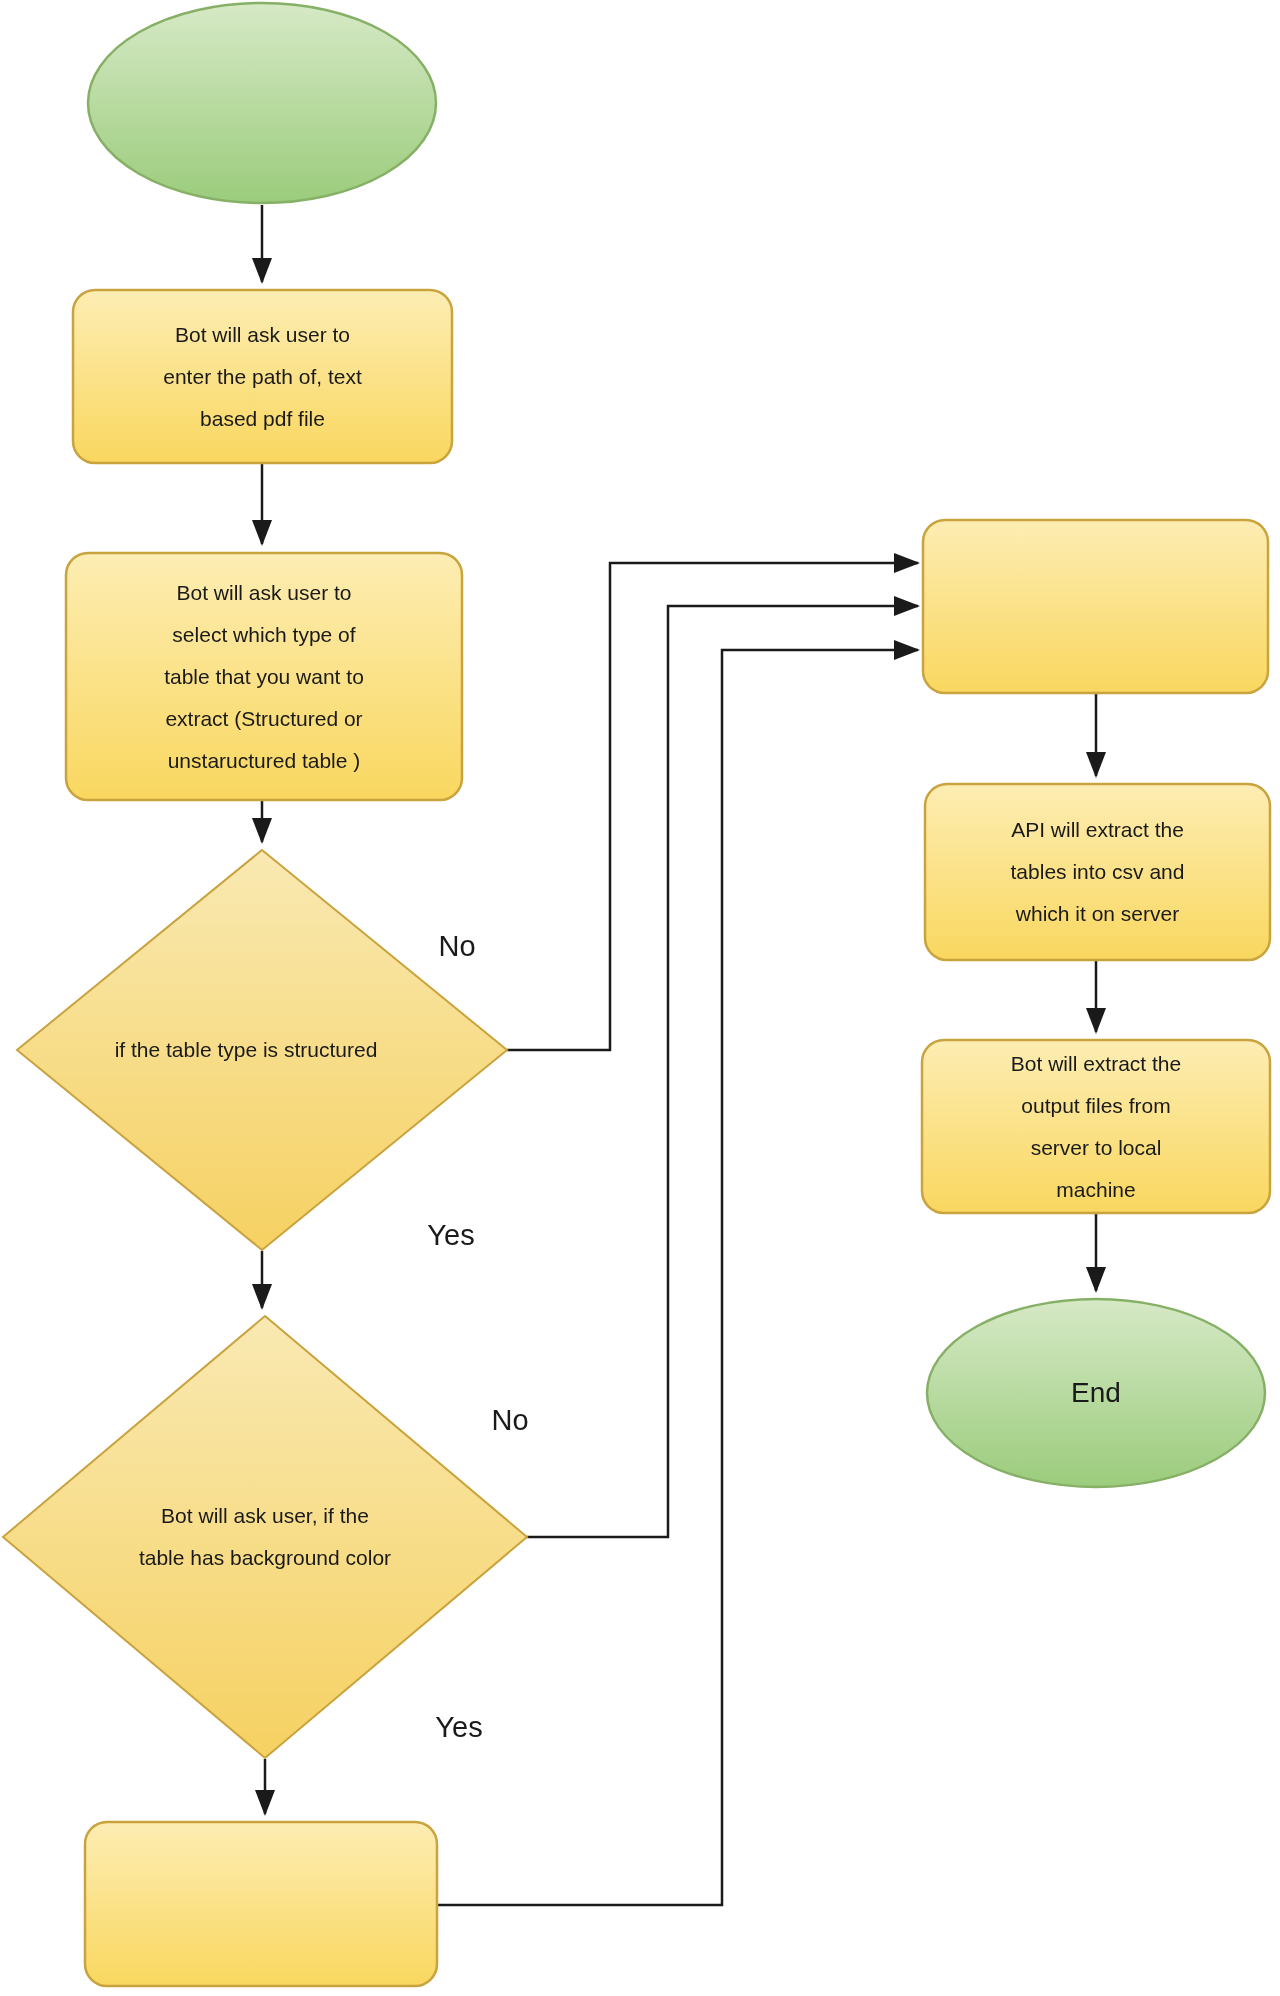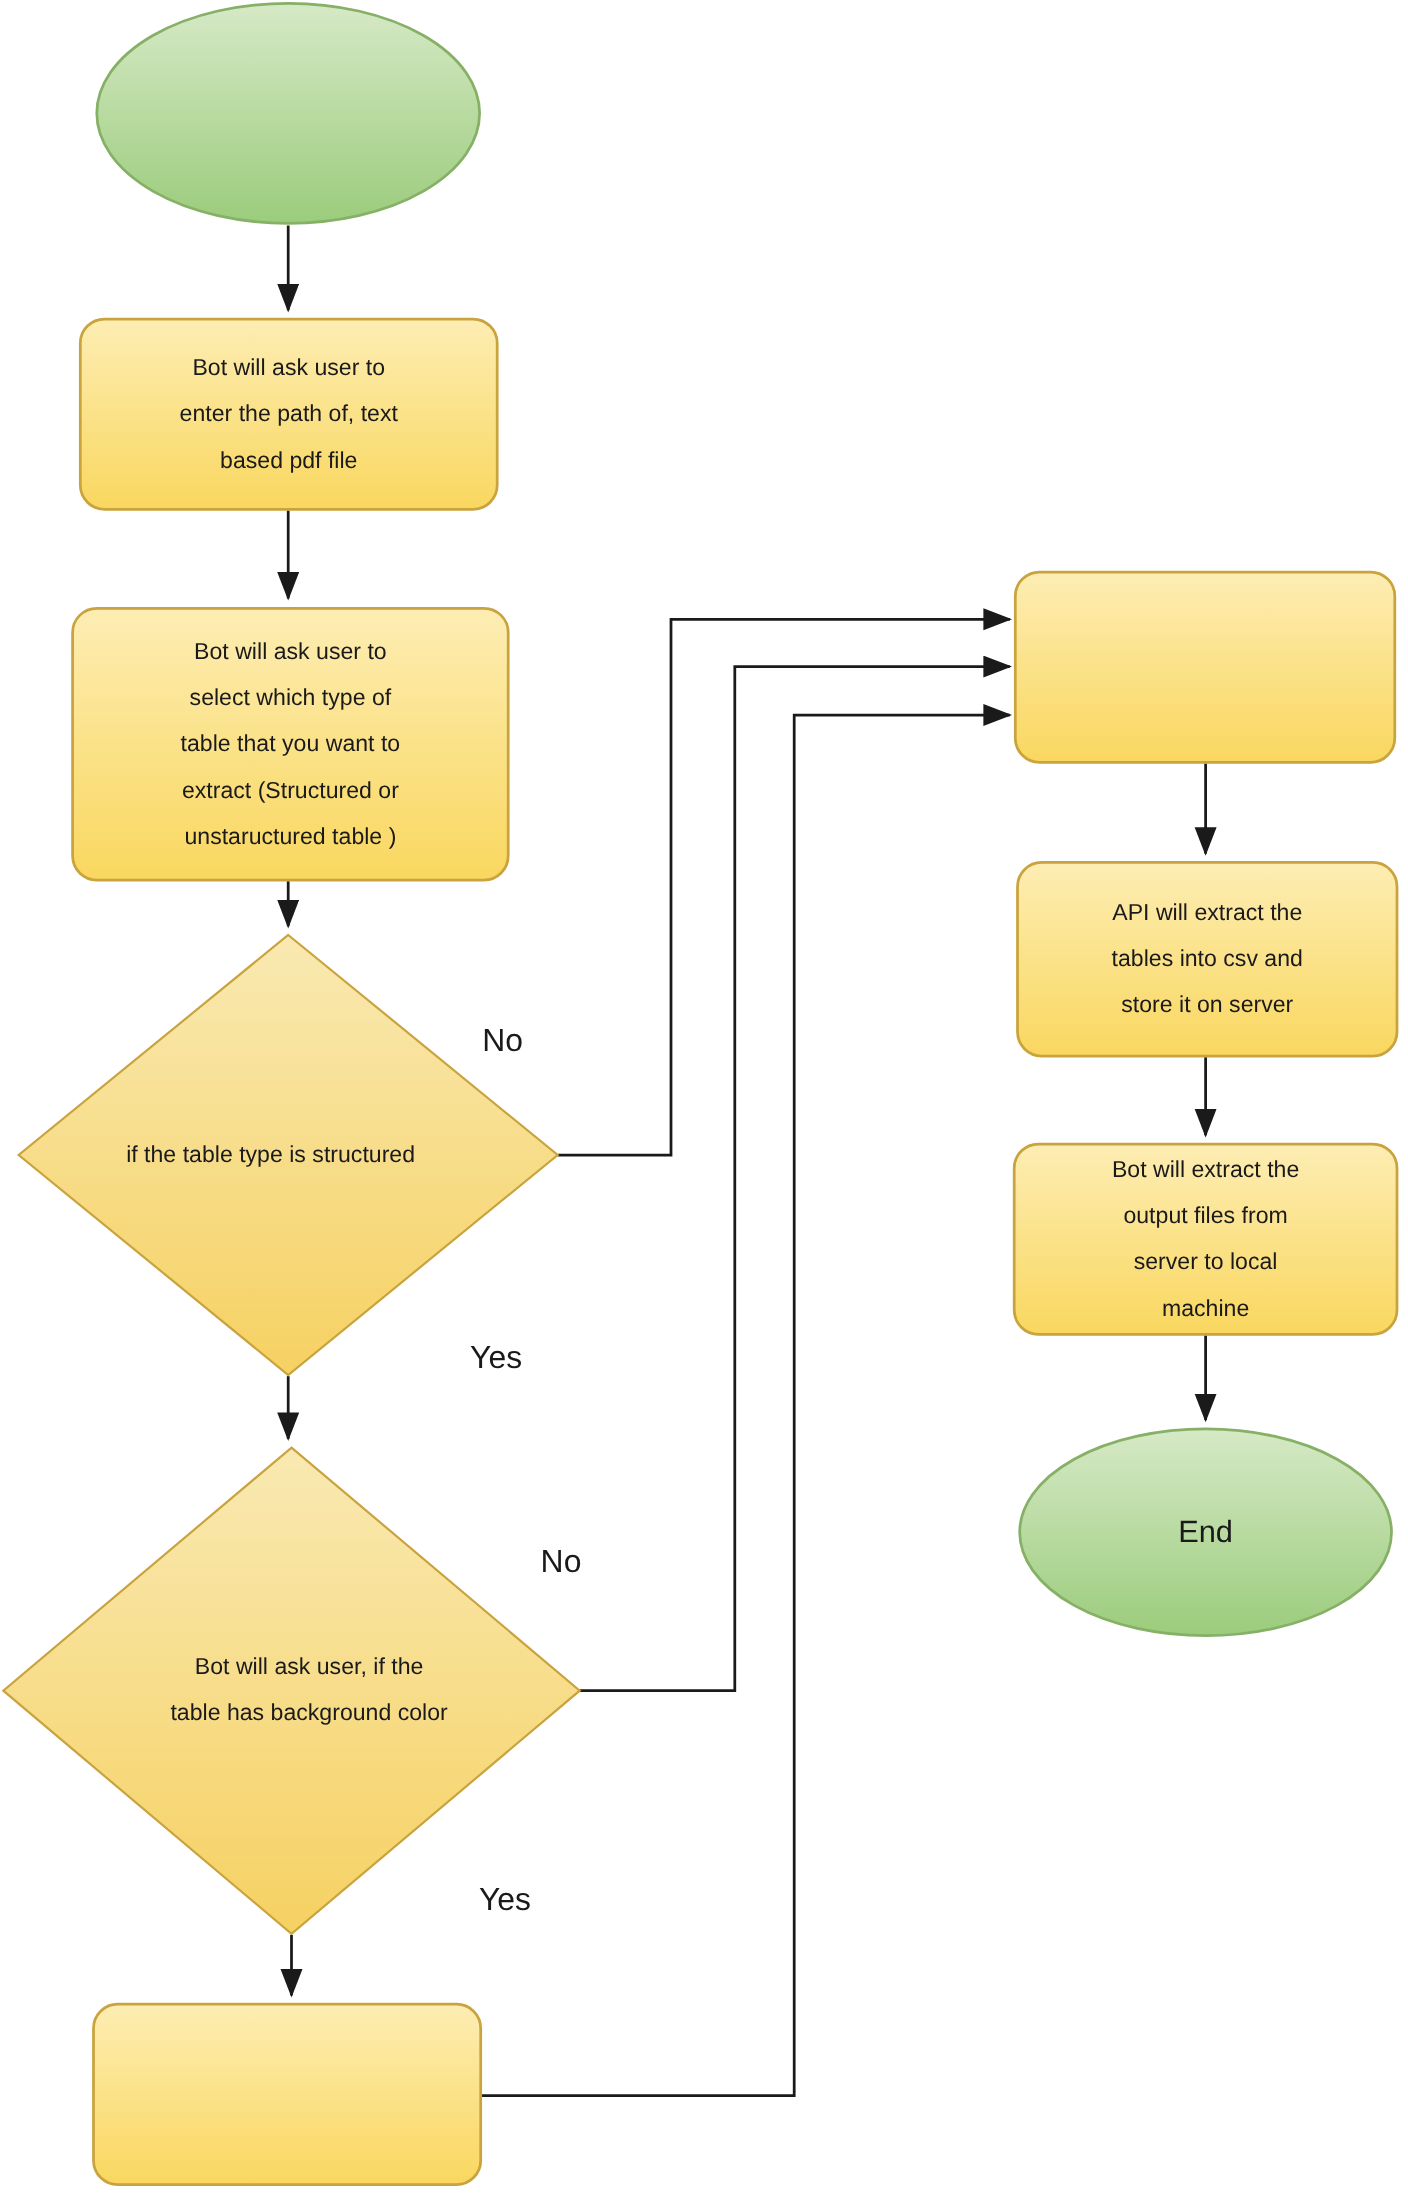--- a/index.html
+++ b/index.html
@@ -93,28 +93,28 @@
 based pdf file</div>
 
   <div class="label" style="left:66px;top:553px;width:396px;height:247px;">Bot will ask user to
 select which type of
 table that you want to
 extract (Structured or
 unstaructured table )</div>
 
   <div class="label" style="left:1px;top:850px;width:490px;height:400px;">if the table type is structured</div>
 
-  <div class="label" style="left:19px;top:1316px;width:524px;height:442px;text-align:center;">Bot will ask user, if the
+  <div class="label" style="left:3px;top:1316px;width:524px;height:442px;text-align:center;">Bot will ask user, if the
 table has background color</div>
 
 
 
   <div class="label" style="left:925px;top:784px;width:345px;height:176px;">API will extract the
 tables into csv and
-store it on server</div>
+which it on server</div>
 
   <div class="label terminator-label" style="left:927px;top:1299px;width:338px;height:188px;">End</div>
 
   <div class="label" style="left:922px;top:1040px;width:348px;height:173px;">Bot will extract the
 output files from
 server to local
 machine</div>
 
   <div class="edge-label" style="left:424px;top:928px;width:66px;height:36px;">No</div>
   <div class="edge-label" style="left:416px;top:1216px;width:70px;height:38px;">Yes</div>

